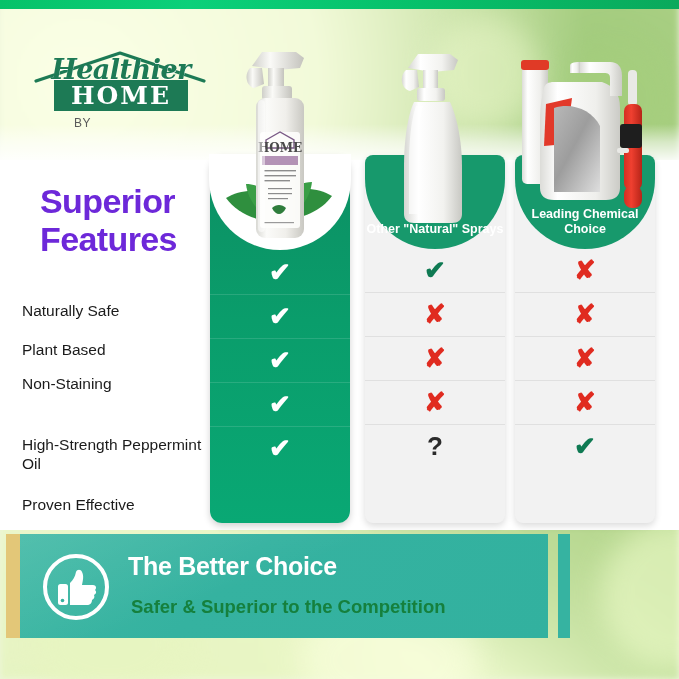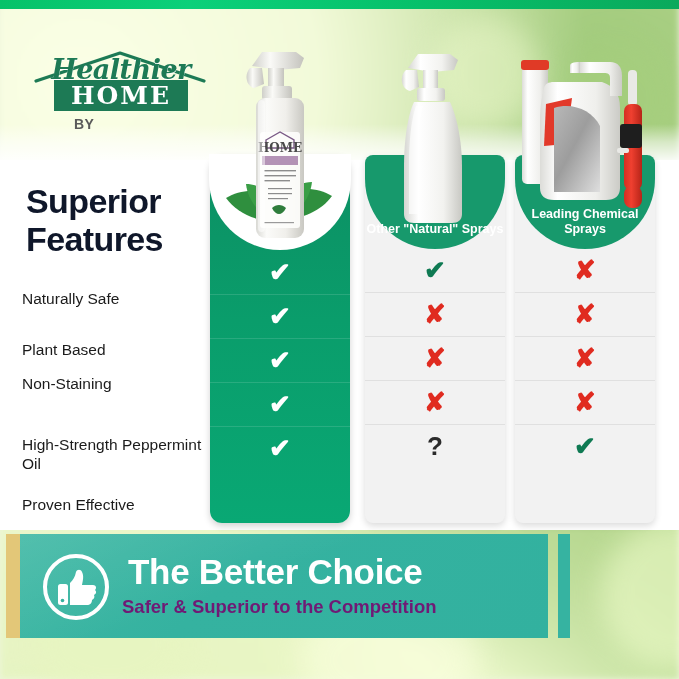--- a/index.html
+++ b/index.html
@@ -48,33 +48,33 @@
   #logo .homebox{
     position:absolute;left:24px;top:48px;width:134px;height:31px;
     background:#1d7a55;
   }
   #logo .home{
     position:absolute;left:0;top:0;width:134px;height:31px;line-height:31px;
     text-align:center;color:#fff;font-family:"DejaVu Serif", serif;
     font-weight:700;font-size:25px;letter-spacing:2px;
   }
   #logo .by{
-    position:absolute;left:44px;top:84px;font-size:14px;font-weight:700;
+    position:absolute;left:44px;top:84px;font-size:12px;font-weight:400;
     color:#5a5a5a;letter-spacing:.5px;
   }
   #logo .chomp{
     position:absolute;left:64px;top:78px;
     font-family:"DejaVu Sans", sans-serif;font-style:italic;font-weight:700;
     font-size:19px;color:#2e2e2e;letter-spacing:-.5px;
     -webkit-text-stroke:2.5px #fff;paint-order:stroke fill;
   }
   
   #headline{
-    position:absolute;left:26px;top:182px;width:200px;z-index:8;
-    font-size:34px;line-height:1.12;font-weight:700;color:#0f172a;
+    position:absolute;left:40px;top:182px;width:200px;z-index:8;
+    font-size:34px;line-height:1.12;font-weight:700;color:#6d28d9;
     letter-spacing:-.6px;
   }
   
   .featlabel{
     position:absolute;left:22px;z-index:8;width:190px;
     font-size:15.5px;color:#1b1b1b;line-height:1.22;
   }
   
   .col{position:absolute;top:155px;width:140px;z-index:5;}
   .col .cells{position:absolute;left:0;top:95px;width:140px;}
@@ -159,21 +159,21 @@
   </svg>
   <div class="script">Healthier</div>
   <div class="homebox">
     <div class="home">HOME</div>
   </div>
   <div class="by">BY</div>
 </div>
 
 <div id="headline">Superior Features</div>
 
-<div class="featlabel" style="top:290px;">Naturally Safe</div>
+<div class="featlabel" style="top:302px;">Naturally Safe</div>
 <div class="featlabel" style="top:341px;">Plant Based</div>
 <div class="featlabel" style="top:375px;">Non-Staining</div>
 <div class="featlabel" style="top:425px;margin-top:11px;">High-Strength Peppermint Oil</div>
 <div class="featlabel" style="top:480px;margin-top:16px;">Proven Effective</div>
 
 <div class="col" id="col1">
   <div class="body"></div>
   <div class="whitecap"></div>
   <div class="cells">
     <div class="cell">
@@ -214,21 +214,21 @@
       </div>
     <div class="cell">
         <span class="mk-q">?</span>
       </div>
   </div>
 </div>
 
 <div class="col lightcol" id="col3">
   <div class="body"></div>
   <div class="greencap">
-    <div class="captxt">Leading Chemical Sprays</div>
+    <div class="captxt">Leading Chemical Choice</div>
   </div>
   <div class="cells">
     <div class="cell">
         <span class="mk-x">✘</span>
       </div>
     <div class="cell">
         <span class="mk-x">✘</span>
       </div>
     <div class="cell">
         <span class="mk-x">✘</span>
@@ -350,14 +350,14 @@
     <div class="sheen"></div>
   </div>
   <div class="side"></div>
 </div>
 <svg class="art" style="left:40px;top:551px;z-index:10;" width="72" height="72" viewBox="0 0 72 72">
   <circle cx="36" cy="36" r="31" fill="none" stroke="#fff" stroke-width="4"></circle>
   <path d="M30 32 L30 54 L47 54 C50 54 52 52 52 49 C54 48 55 46 54 44 C56 43 57 41 55 39 C57 37 56 34 53 34 L42 34 C43 29 44 25 42 21 C41 18 37 18 36 21 C35 26 33 29 30 32 Z" fill="#fff"></path>
   <rect x="18" y="33" width="10" height="21" rx="2.5" fill="#fff"></rect>
   <circle cx="22.5" cy="49.5" r="1.8" fill="#35b2a0"></circle>
 </svg>
-<div class="btitle" style="position:absolute;left:128px;top:552px;z-index:10;color:#fff;font-size:35px;font-weight:700;letter-spacing:-.3px;">The Better Choice</div>
-<div class="bsub" style="position:absolute;left:122px;top:596px;z-index:10;color:#701a75;font-size:18.5px;font-weight:700;">Safer &amp; Superior to the Competition</div>
+<div class="btitle" style="position:absolute;left:128px;top:552px;z-index:10;color:#fff;font-size:25px;font-weight:700;letter-spacing:-.3px;">The Better Choice</div>
+<div class="bsub" style="position:absolute;left:131px;top:596px;z-index:10;color:#15803d;font-size:18.5px;font-weight:700;">Safer &amp; Superior to the Competition</div>
 
 </body></html>

